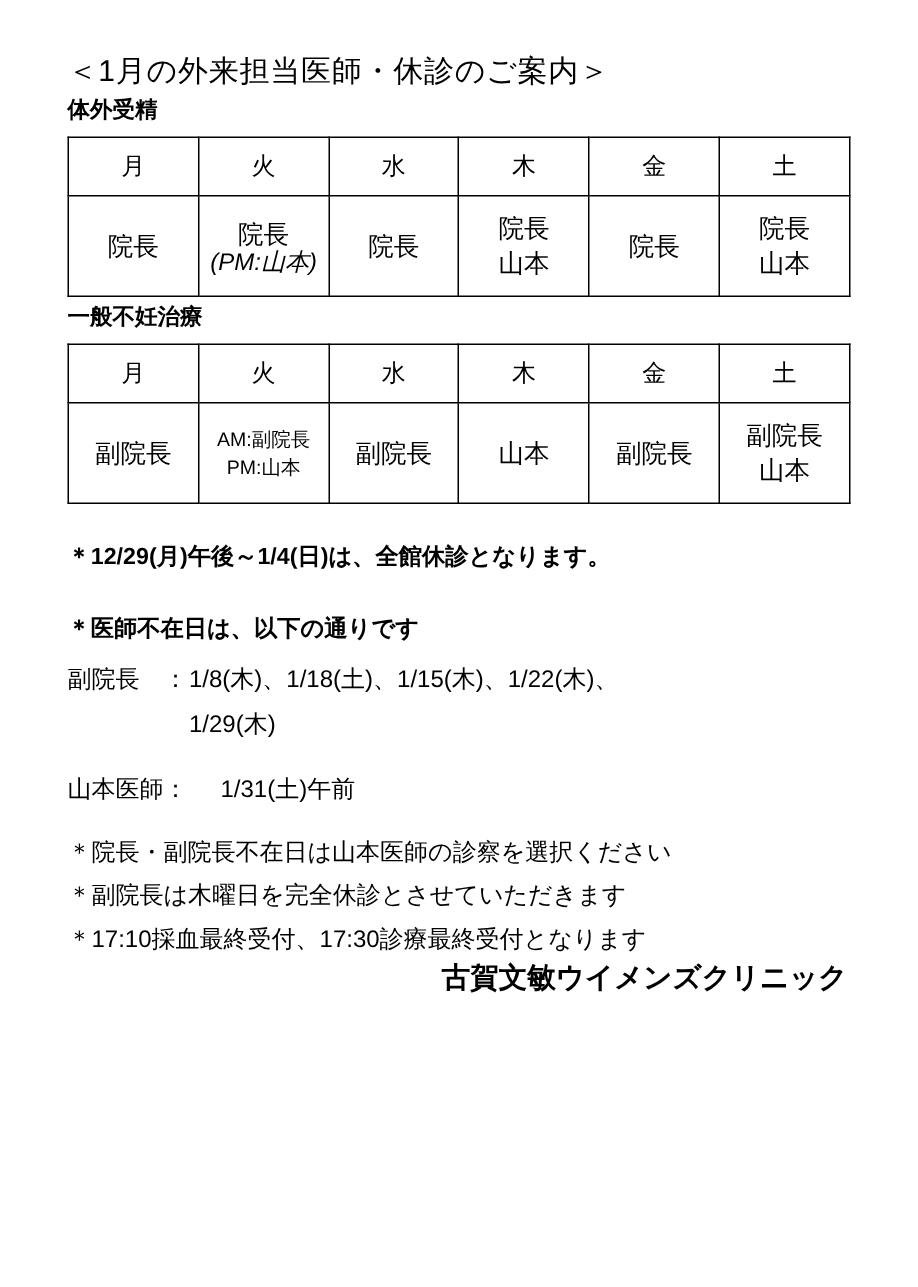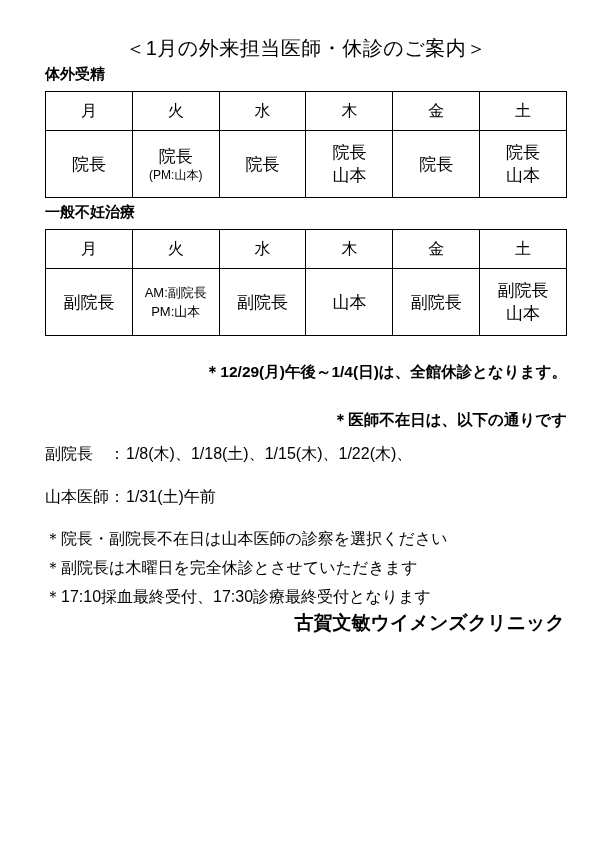--- a/index.html
+++ b/index.html
@@ -14,21 +14,20 @@
     font-family: "Liberation Sans", "DejaVu Sans", sans-serif;
     overflow: hidden;
   }
   .page {
     box-sizing: border-box;
     width: 612px;
     height: 858px;
     padding: 36px 45px 0 45px;
   }
   .doc-title {
-    text-align: center;
     font-size: 20px;
     font-weight: 500;
     letter-spacing: 0.5px;
     line-height: 24px;
   }
   .section-heading {
     margin-top: 5px;
     font-size: 15px;
     font-weight: bold;
     line-height: 18px;
@@ -50,55 +49,55 @@
     height: 38px;
     font-size: 16px;
     font-weight: normal;
   }
   table.schedule td {
     height: 66px;
     font-size: 17px;
     line-height: 23px;
   }
   td .cell-sub {
-    font-size: 12px;
+    font-size: 16px;
     line-height: 15px;
+    font-style: italic;
   }
   td.cell-ampm {
     text-align: left;
     padding-left: 7px;
     font-size: 13px;
   }
   td.cell-ampm div {
     font-size: 13px;
     line-height: 19px;
   }
   .note-bold {
     font-weight: bold;
     font-size: 15.5px;
     line-height: 19px;
-    text-align: right;
   }
   .closure-note { margin-top: 26px; }
   .absence-note { margin-top: 29px; }
   .absence-list {
     margin-top: 10px;
     font-size: 16px;
   }
   .absence-row {
     display: flex;
     line-height: 30px;
   }
   .absence-label {
     flex: none;
     width: 81px;
     white-space: pre;
   }
   .absence-dates { flex: 1; }
-  .absence-row-yamamoto { margin-top: 13px; }
+  .absence-row-yamamoto { margin-top: 13px; gap: 21px; }
   .footnotes {
     margin-top: 12px;
     font-size: 16px;
     line-height: 29px;
   }
   .doc-footer {
     padding-right: 2px;
     text-align: right;
     font-size: 19px;
     font-weight: bold;
@@ -197,20 +196,24 @@
   </table>
 
   <div class="note-bold closure-note">＊12/29(月)午後～1/4(日)は、全館休診となります。</div>
   <div class="note-bold absence-note">＊医師不在日は、以下の通りです</div>
 
   <div class="absence-list">
     <div class="absence-row">
       <span class="absence-label">副院長　：</span>
       <span class="absence-dates">1/8(木)、1/18(土)、1/15(木)、1/22(木)、</span>
     </div>
+    <div class="absence-row">
+      <span class="absence-label"></span>
+      <span class="absence-dates">1/29(木)</span>
+    </div>
     <div class="absence-row absence-row-yamamoto">
       <span class="absence-label">山本医師：</span>
       <span class="absence-dates">1/31(土)午前</span>
     </div>
   </div>
 
   <div class="footnotes">
     <div>＊院長・副院長不在日は山本医師の診察を選択ください</div>
     <div>＊副院長は木曜日を完全休診とさせていただきます</div>
     <div>＊17:10採血最終受付、17:30診療最終受付となります</div>

